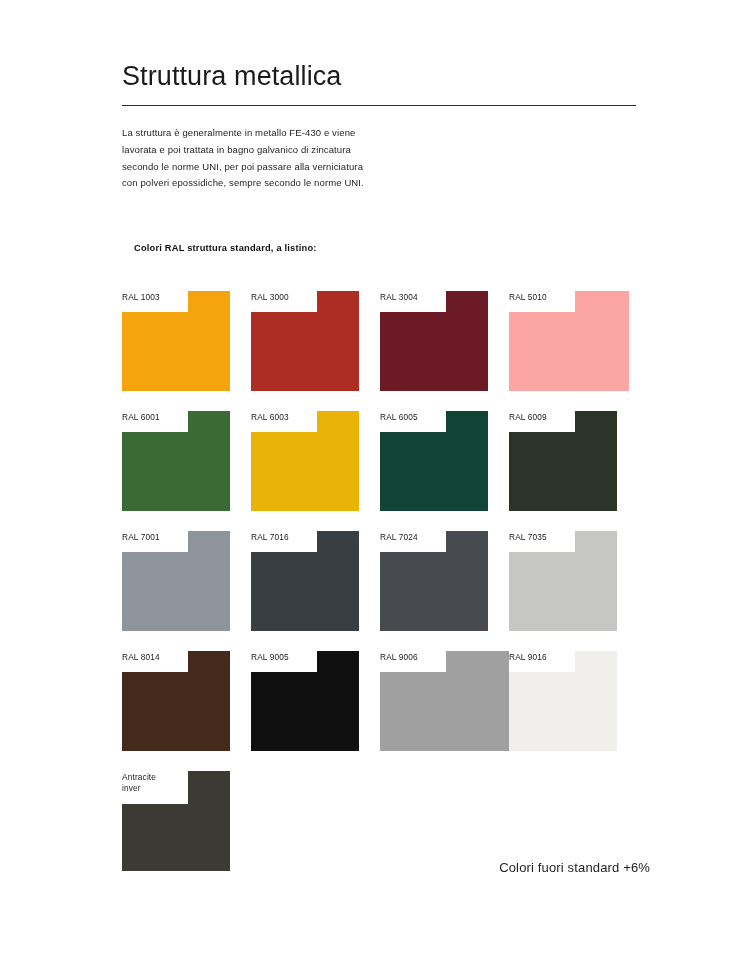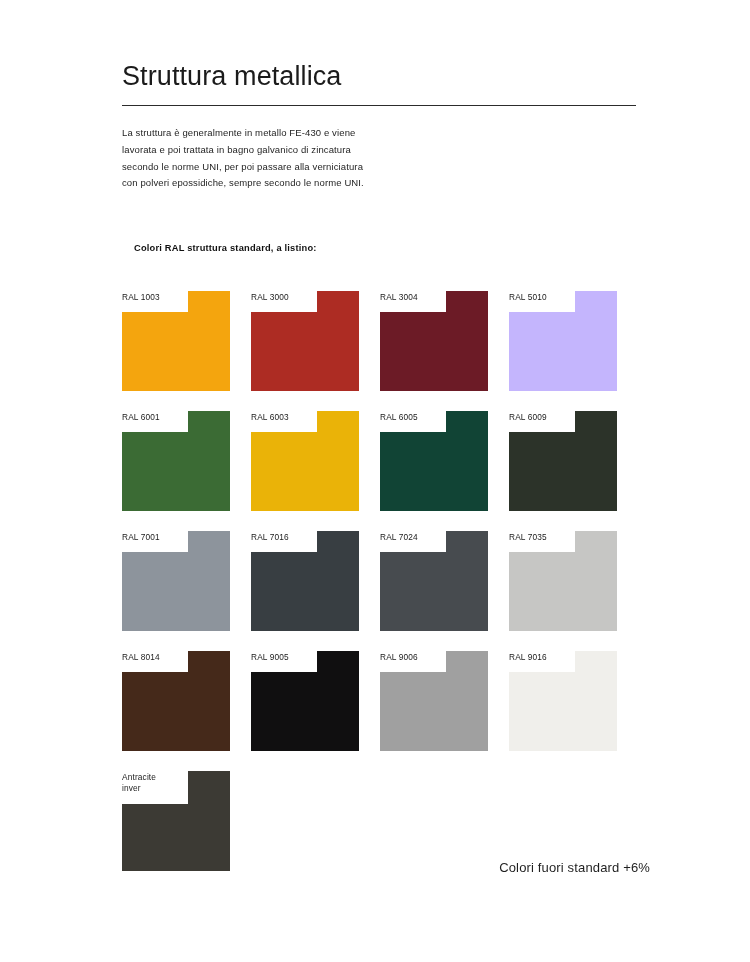--- a/index.html
+++ b/index.html
@@ -156,21 +156,21 @@
           <div class="swatch-label">RAL 3000</div>
         </div>
       </div>
       <div class="swatch-cell">
         <div class="swatch" style="background: rgb(108, 27, 38);">
           <div class="swatch-notch"></div>
           <div class="swatch-label">RAL 3004</div>
         </div>
       </div>
       <div class="swatch-cell">
-        <div class="swatch" style="background: #c4b5fd;">
+        <div class="swatch" style="background: #fca5a5; padding-left: 12px;">
           <div class="swatch-notch"></div>
           <div class="swatch-label">RAL 5010</div>
         </div>
       </div>
     </div>
 
     <div class="swatch-row">
       <div class="swatch-cell">
         <div class="swatch" style="background: rgb(59, 107, 52);">
           <div class="swatch-notch"></div>
@@ -231,21 +231,21 @@
           <div class="swatch-label">RAL 8014</div>
         </div>
       </div>
       <div class="swatch-cell">
         <div class="swatch" style="background: rgb(16, 15, 16);">
           <div class="swatch-notch"></div>
           <div class="swatch-label">RAL 9005</div>
         </div>
       </div>
       <div class="swatch-cell">
-        <div class="swatch" style="background: rgb(160, 160, 160);">
+        <div class="swatch" style="background: rgb(160, 160, 160); padding-left: 48px;">
           <div class="swatch-notch"></div>
           <div class="swatch-label">RAL 9006</div>
         </div>
       </div>
       <div class="swatch-cell">
         <div class="swatch" style="background: rgb(240, 239, 235);">
           <div class="swatch-notch"></div>
           <div class="swatch-label">RAL 9016</div>
         </div>
       </div>

